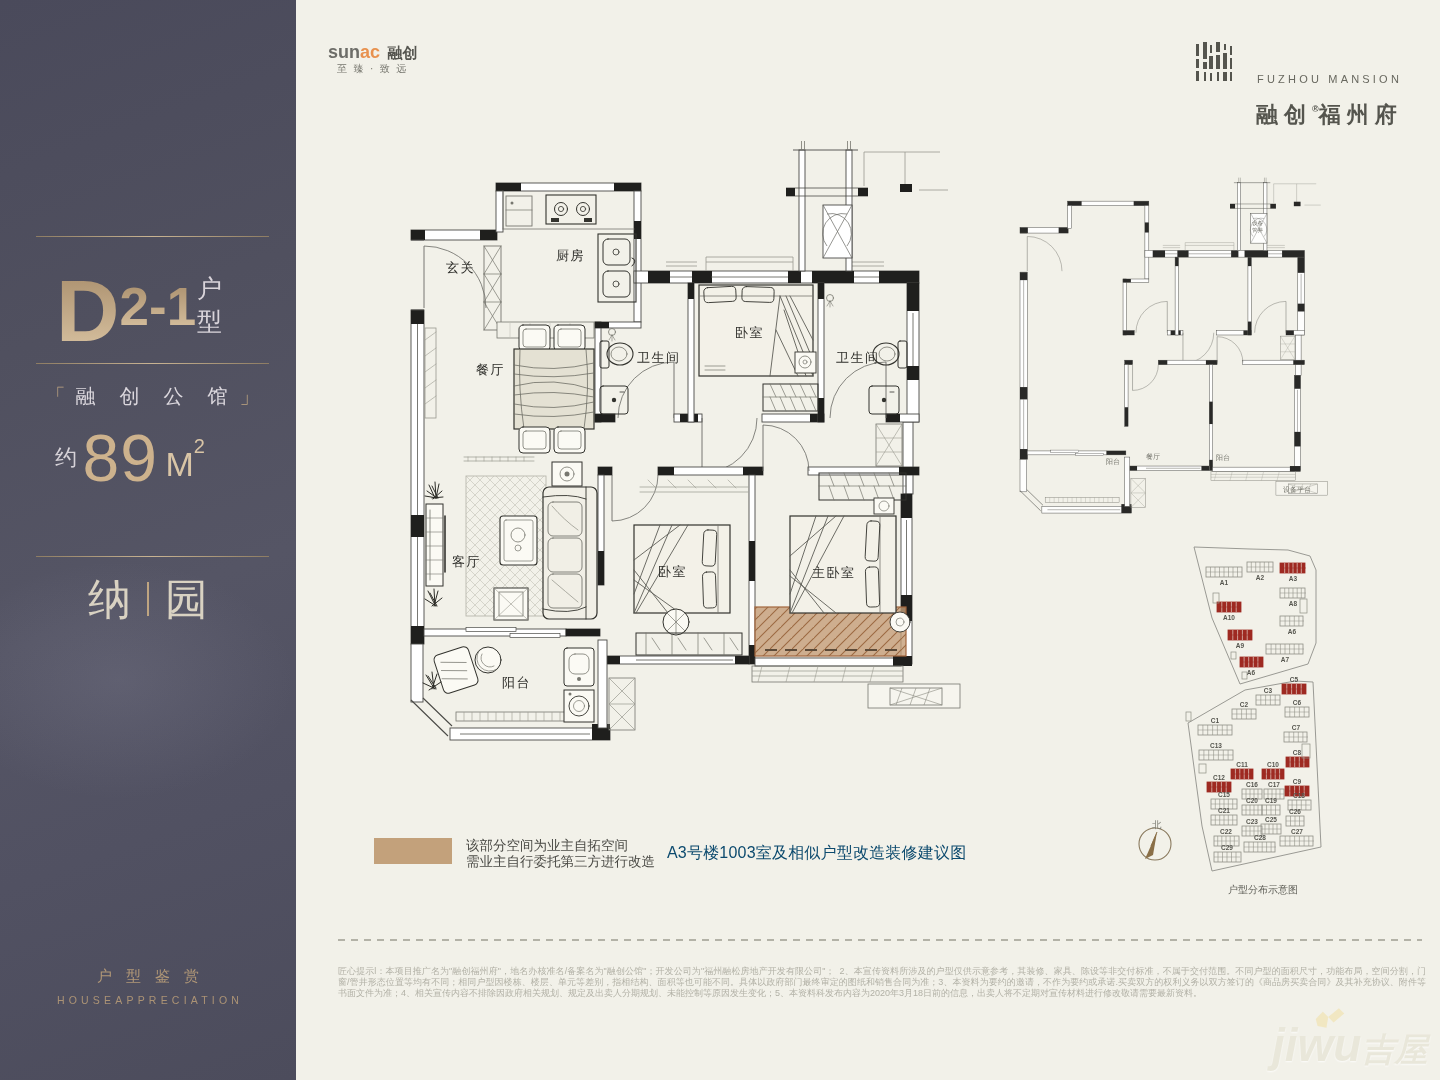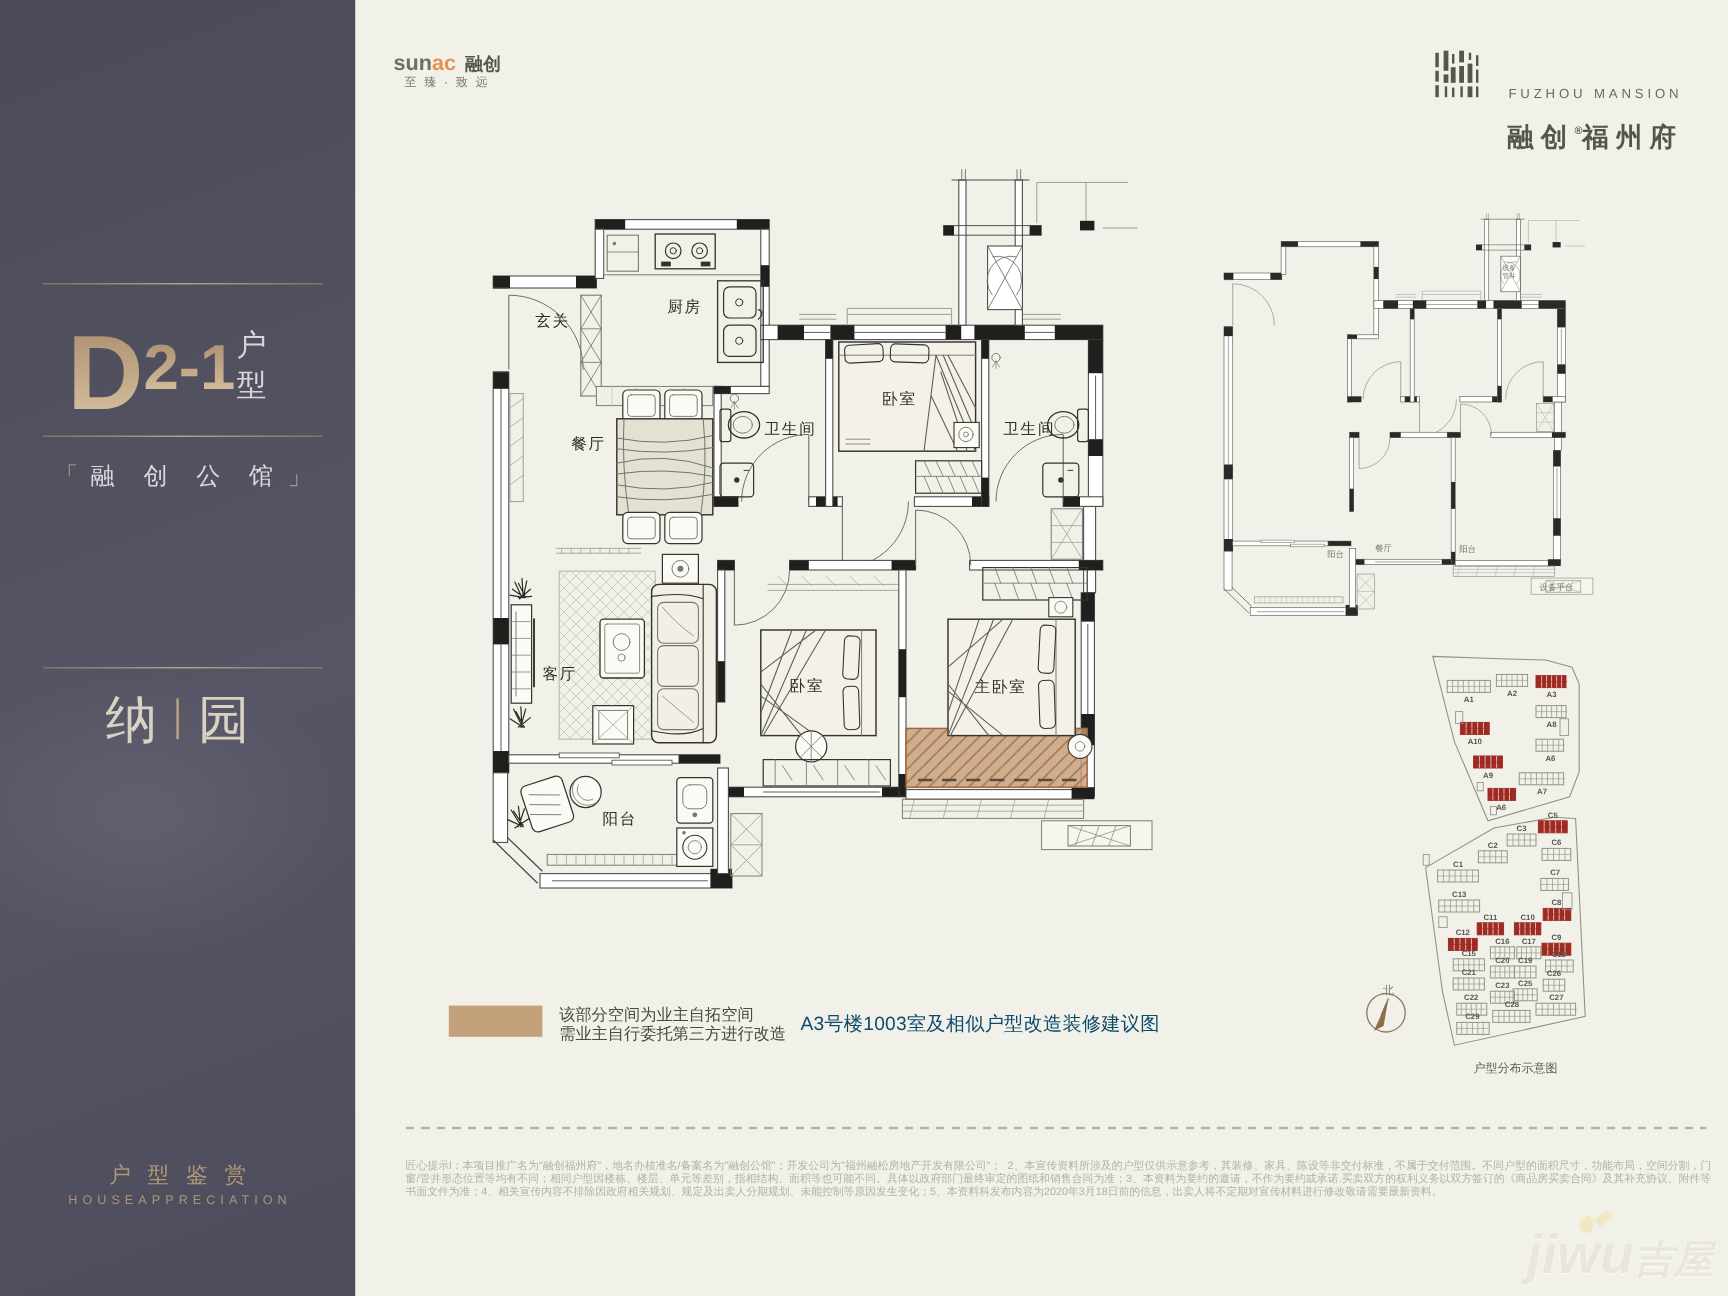--- a/index.html
+++ b/index.html
@@ -22,27 +22,32 @@
   </div>
 
   <div class="abs" style="left:197px;top:272px;width:30px;color:#d9d4da;font-size:25px;line-height:33px;letter-spacing:0;">户<br>型</div>
 
   <div class="abs" style="left:36px;top:363px;width:233px;height:1px;background:linear-gradient(90deg,#8d7c63,#c9b493,#8d7c63);"></div>
 
   <div class="abs" style="left:36px;top:383px;width:233px;color:#dcd8de;font-size:20px;letter-spacing:0;text-align:center;">
     <span style="color:#c0a681;">「</span><span style="letter-spacing:24px;margin-left:10px;">融创公馆</span><span style="color:#c0a681;margin-left:-12px;">」</span>
   </div>
 
+  <div class="abs" style="left:2px;top:420px;width:256px;text-align:center;color:#cdb28d;">
+    <span style="font-size:22px;color:#d6d2d8;vertical-align:16px;letter-spacing:1px;">约</span>
+    <span style="font-size:66px;letter-spacing:1px;">89</span>
+    <span style="font-size:34px;color:#d9c5a6;vertical-align:5px;margin-left:3px;">M</span><span style="font-size:20px;color:#d9c5a6;vertical-align:28px;">2</span>
+  </div>
 
 
   <div class="abs" style="left:36px;top:556px;width:233px;height:1px;background:linear-gradient(90deg,#8d7c63,#c9b493,#8d7c63);"></div>
 
   <div class="abs" style="left:20px;top:571px;width:256px;text-align:center;color:#d9d2c2;font-size:43px;letter-spacing:0;">纳<span style="display:inline-block;width:2px;height:34px;background:#bfa581;vertical-align:-2px;margin:0 16px;"></span>园</div>
 
-  <div class="abs" style="left:0;top:967px;width:296px;text-align:center;color:#b29877;font-size:18px;letter-spacing:14px;text-indent:14px;">户型鉴赏</div>
+  <div class="abs" style="left:0;top:967px;width:296px;text-align:center;color:#b29877;font-size:15px;letter-spacing:14px;text-indent:14px;">户型鉴赏</div>
 
   <div class="abs" style="left:0;top:994px;width:296px;text-align:center;color:#ac9375;font-size:10.5px;letter-spacing:4.2px;text-indent:4px;">HOUSEAPPRECIATION</div>
 </div>
 
 <div class="abs" style="left:328px;top:42px;width:120px;height:20px;">
   <span style="font-size:18px;color:#6d6d68;font-weight:bold;letter-spacing:0;">sun</span><span style="font-size:18px;color:#e8914e;font-weight:bold;">ac</span>
   <span style="font-size:15px;color:#55554f;font-weight:bold;margin-left:3px;">融创</span>
 </div>
 
 <div class="abs" style="left:337px;top:62px;width:120px;color:#77776f;font-size:10px;letter-spacing:6.5px;">至臻·致远</div>

